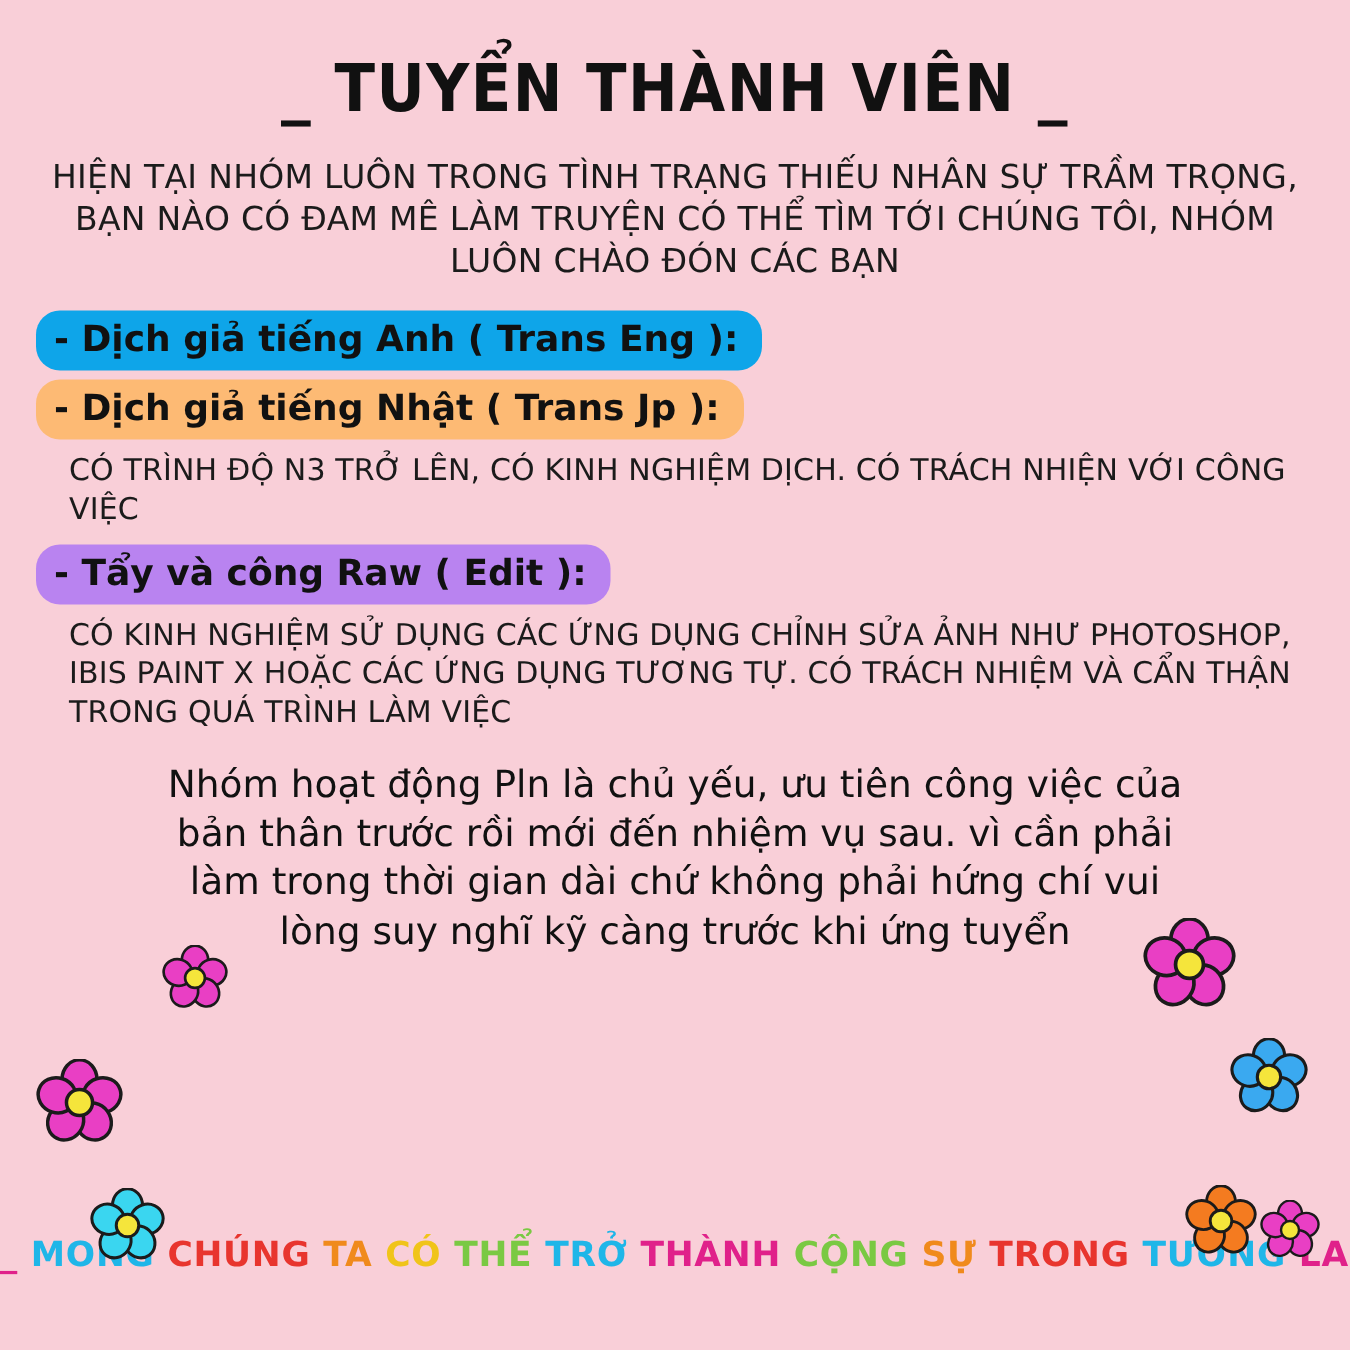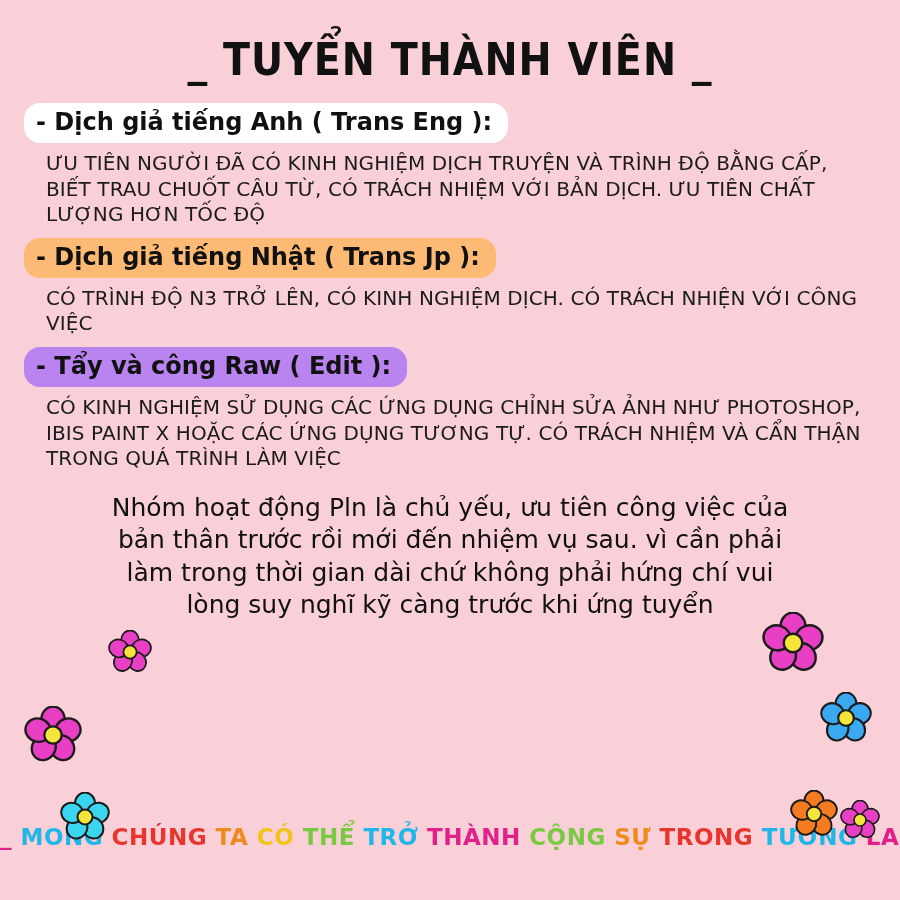--- a/index.html
+++ b/index.html
@@ -105,26 +105,26 @@
     pointer-events: none;
   }
 </style>
 </head>
 <body>
 
 <div class="page">
 
   <div class="title">_ TUYỂN THÀNH VIÊN _</div>
 
+  <div class="intro">HIỆN TẠI NHÓM LUÔN TRONG TÌNH TRẠNG THIẾU NHÂN SỰ TRẦM TRỌNG, BẠN NÀO CÓ ĐAM MÊ LÀM TRUYỆN CÓ THỂ TÌM TỚI CHÚNG TÔI, NHÓM LUÔN CHÀO ĐÓN CÁC BẠN</div>
 
   <div class="sections">
 
     <div class="section">
-      <div class="sec-head" id="head0" style="background: #ffffff;">- Dịch giả tiếng Anh ( Trans Eng ):</div>
-      <div class="sec-body">ƯU TIÊN NGƯỜI ĐÃ CÓ KINH NGHIỆM DỊCH TRUYỆN VÀ TRÌNH ĐỘ BẰNG CẤP, BIẾT TRAU CHUỐT CÂU TỪ, CÓ TRÁCH NHIỆM VỚI BẢN DỊCH. ƯU TIÊN CHẤT LƯỢNG HƠN TỐC ĐỘ</div>
+      <div class="sec-head" id="head0" style="background: #0ea5e9;">- Dịch giả tiếng Anh ( Trans Eng ):</div>
     </div>
 
     <div class="section">
       <div class="sec-head" id="head1" style="background: #fdba74;">- Dịch giả tiếng Nhật ( Trans Jp ):</div>
       <div class="sec-body">CÓ TRÌNH ĐỘ N3 TRỞ LÊN, CÓ KINH NGHIỆM DỊCH. CÓ TRÁCH NHIỆN VỚI CÔNG VIỆC</div>
     </div>
 
     <div class="section">
       <div class="sec-head" id="head2" style="background: rgb(185, 131, 240);">- Tẩy và công Raw ( Edit ):</div>
       <div class="sec-body">CÓ KINH NGHIỆM SỬ DỤNG CÁC ỨNG DỤNG CHỈNH SỬA ẢNH NHƯ PHOTOSHOP, IBIS PAINT X HOẶC CÁC ỨNG DỤNG TƯƠNG TỰ. CÓ TRÁCH NHIỆM VÀ CẨN THẬN TRONG QUÁ TRÌNH LÀM VIỆC</div>

